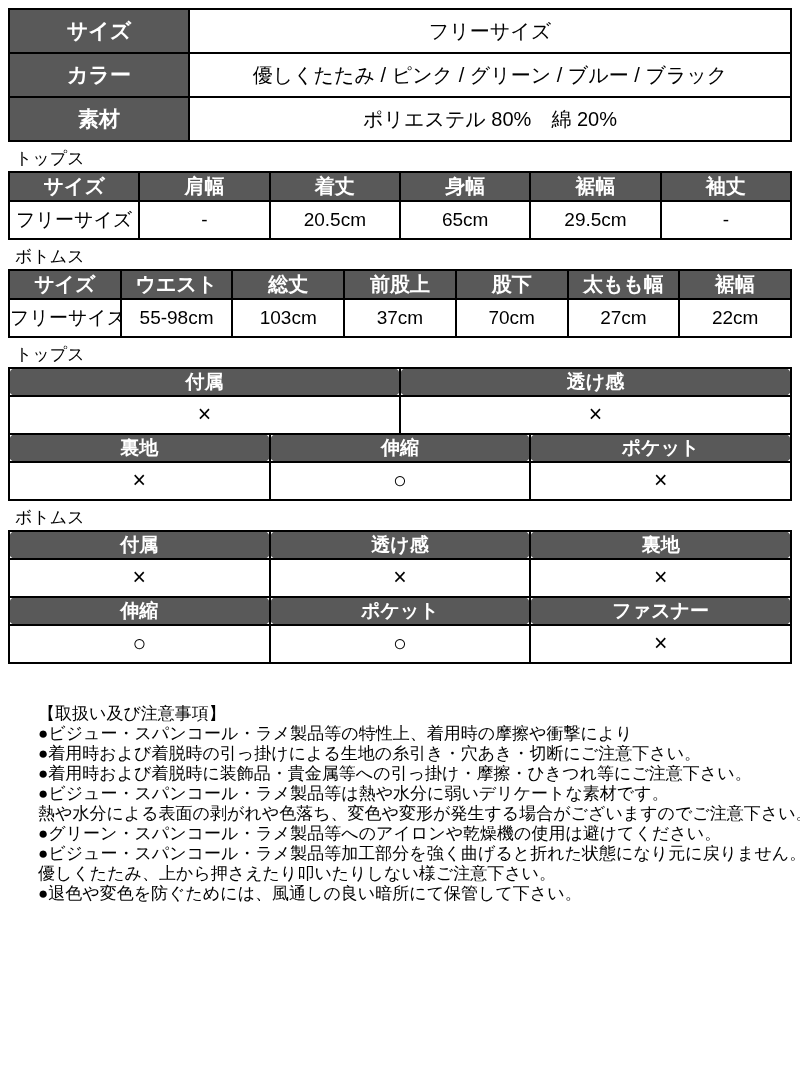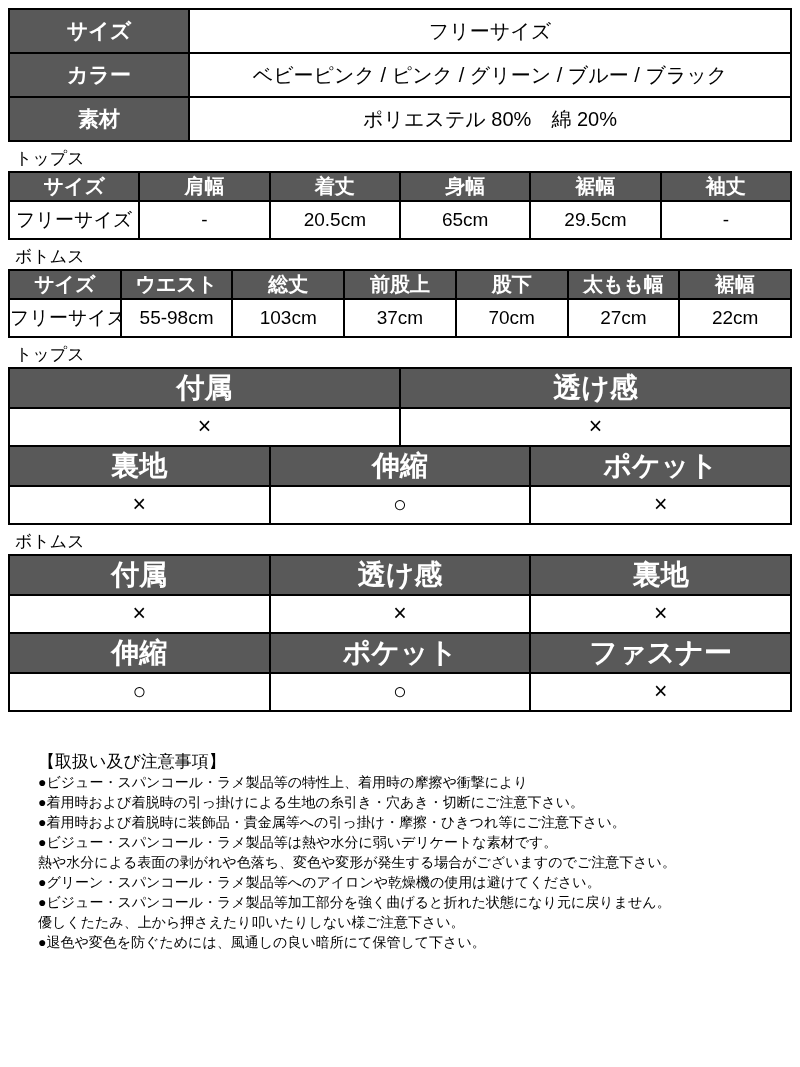--- a/index.html
+++ b/index.html
@@ -44,44 +44,44 @@
     font-size:17px;line-height:18px;
     margin:8px 0 3px 7px;
     color:var(--text,#000);
   }
 
   
   .m-table th{height:28px;font-size:20px;}
   .m-table td{height:38px;font-size:19px;}
 
   
-  .f-table th{height:27px;font-size:28px;}
+  .f-table th{height:27px;font-size:19px;border-radius:7px;}
   .f-table td{height:38px;}
   .f-table.second{margin-top:-2px;}
   .mark{font-size:23px;line-height:1;}
 
   
   .notes{margin-top:40px;padding-left:30px;padding-right:8px;}
   .notes-title{font-size:17px;line-height:20px;}
-  .note-line{font-size:14px;line-height:20px;white-space:nowrap;}
+  .note-line{font-size:17px;line-height:20px;white-space:nowrap;}
 </style>
 </head>
 <body>
 
 <div class="page">
 
   <table class="info-table">
     <tbody>
         <tr>
       <th>サイズ</th>
       <td>フリーサイズ</td>
     </tr>
     <tr>
       <th>カラー</th>
-      <td>ベビーピンク / ピンク / グリーン / ブルー / ブラック</td>
+      <td>優しくたたみ / ピンク / グリーン / ブルー / ブラック</td>
     </tr>
     <tr>
       <th>素材</th>
       <td>ポリエステル 80%　綿 20%</td>
     </tr>
   </tbody>
     </table>
 
   <div class="section-label">トップス</div>
   <table class="m-table">

